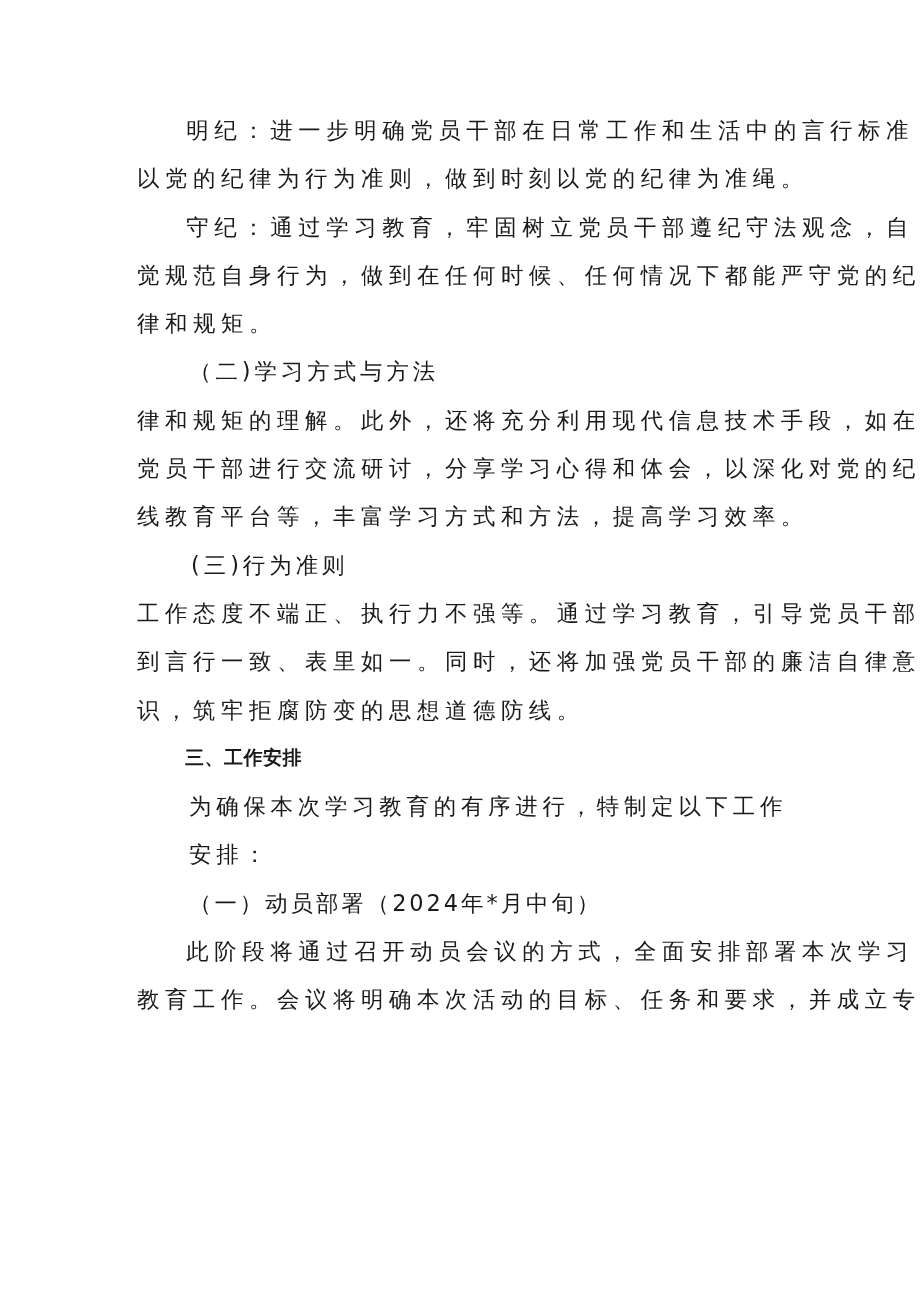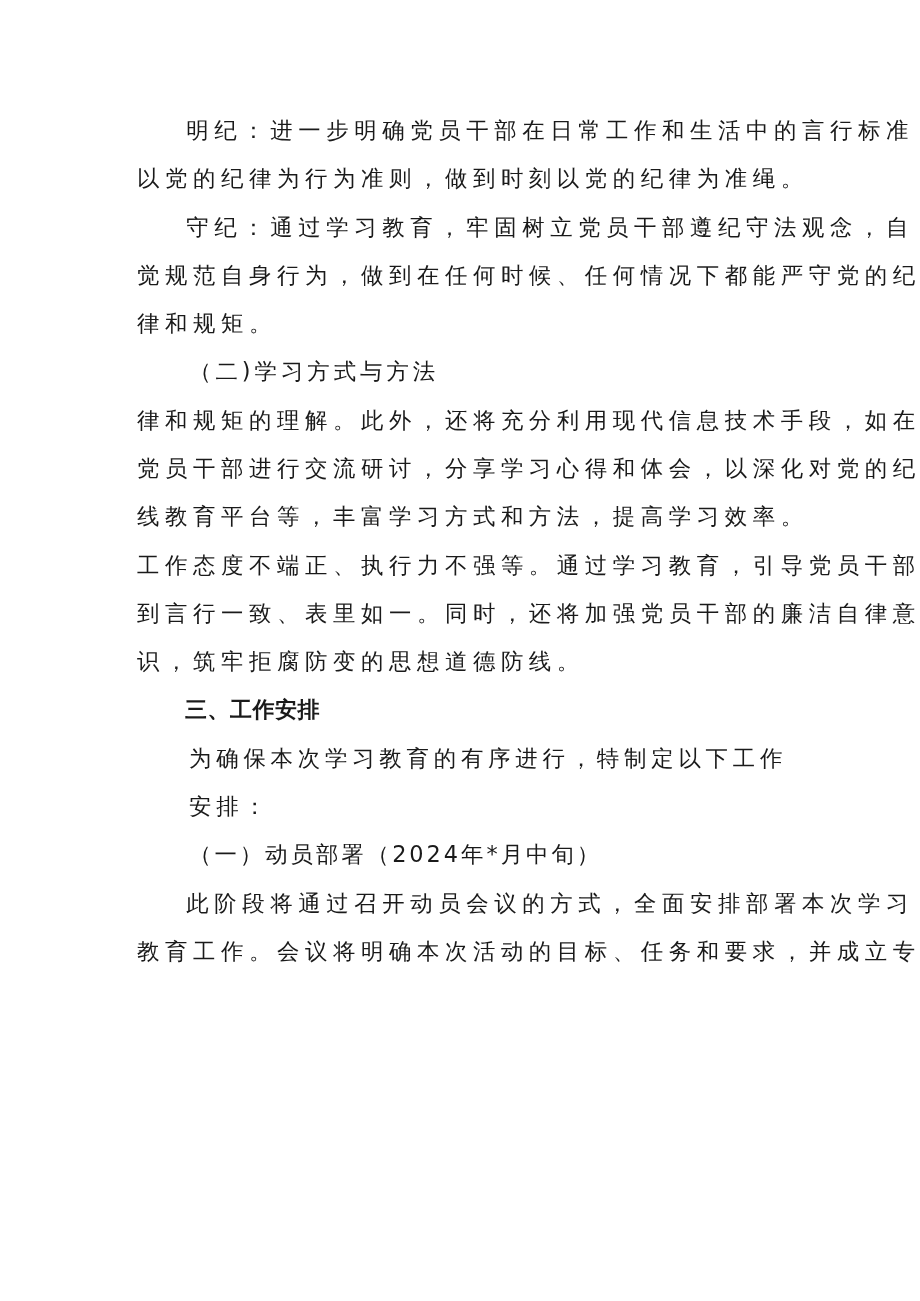--- a/index.html
+++ b/index.html
@@ -11,21 +11,21 @@
     width: 664px;
     font-family: "DejaVu Sans", "Liberation Sans", sans-serif;
     font-size: 22.4px;
     color: #1a1a1a;
     letter-spacing: 5.6px;
     line-height: 48.3px;
   }
   .p { margin: 0; text-indent: 2.2em; text-align: justify; text-justify: inter-character; }
   .sub { margin: 0; padding-left: 52px; letter-spacing: 4px; }
   .sub3 { margin: 0; padding-left: 54px; letter-spacing: 4px; }
-  .h2 { margin: 0; padding-left: 48px; font-weight: bold; font-size: 22px; letter-spacing: 0.5px; font-family: "Liberation Sans", "DejaVu Sans", sans-serif; }
+  .h2 { margin: 0; padding-left: 48px; font-weight: bold; font-size: 19px; letter-spacing: 0.5px; font-family: "Liberation Sans", "DejaVu Sans", sans-serif; }
   .noindent { margin: 0; padding-left: 52px; letter-spacing: 4.8px; }
   .sub1 { margin: 0; padding-left: 52px; letter-spacing: 3px; }
   .line { display: block; white-space: nowrap; }
 </style>
 </head>
 <body>
 
 <div class="page">
 
   <div class="p">
@@ -40,20 +40,21 @@
   </div>
 
   <div class="sub">（二)学习方式与方法</div>
 
   <div class="p">
     <span class="line" style="text-indent:0">律和规矩的理解。此外，还将充分利用现代信息技术手段，如在</span>
     <span class="line" style="text-indent:0">党员干部进行交流研讨，分享学习心得和体会，以深化对党的纪</span>
     <span class="line" style="text-indent:0">线教育平台等，丰富学习方式和方法，提高学习效率。</span>
   </div>
 
+  <div class="sub3">(三)行为准则</div>
 
   <div class="p">
     <span class="line" style="text-indent:0">工作态度不端正、执行力不强等。通过学习教育，引导党员干部</span>
     <span class="line" style="text-indent:0">到言行一致、表里如一。同时，还将加强党员干部的廉洁自律意</span>
     <span class="line" style="text-indent:0">识，筑牢拒腐防变的思想道德防线。</span>
   </div>
 
   <div class="h2">三、工作安排</div>
 
   <div class="noindent">为确保本次学习教育的有序进行，特制定以下工作安排：</div>

